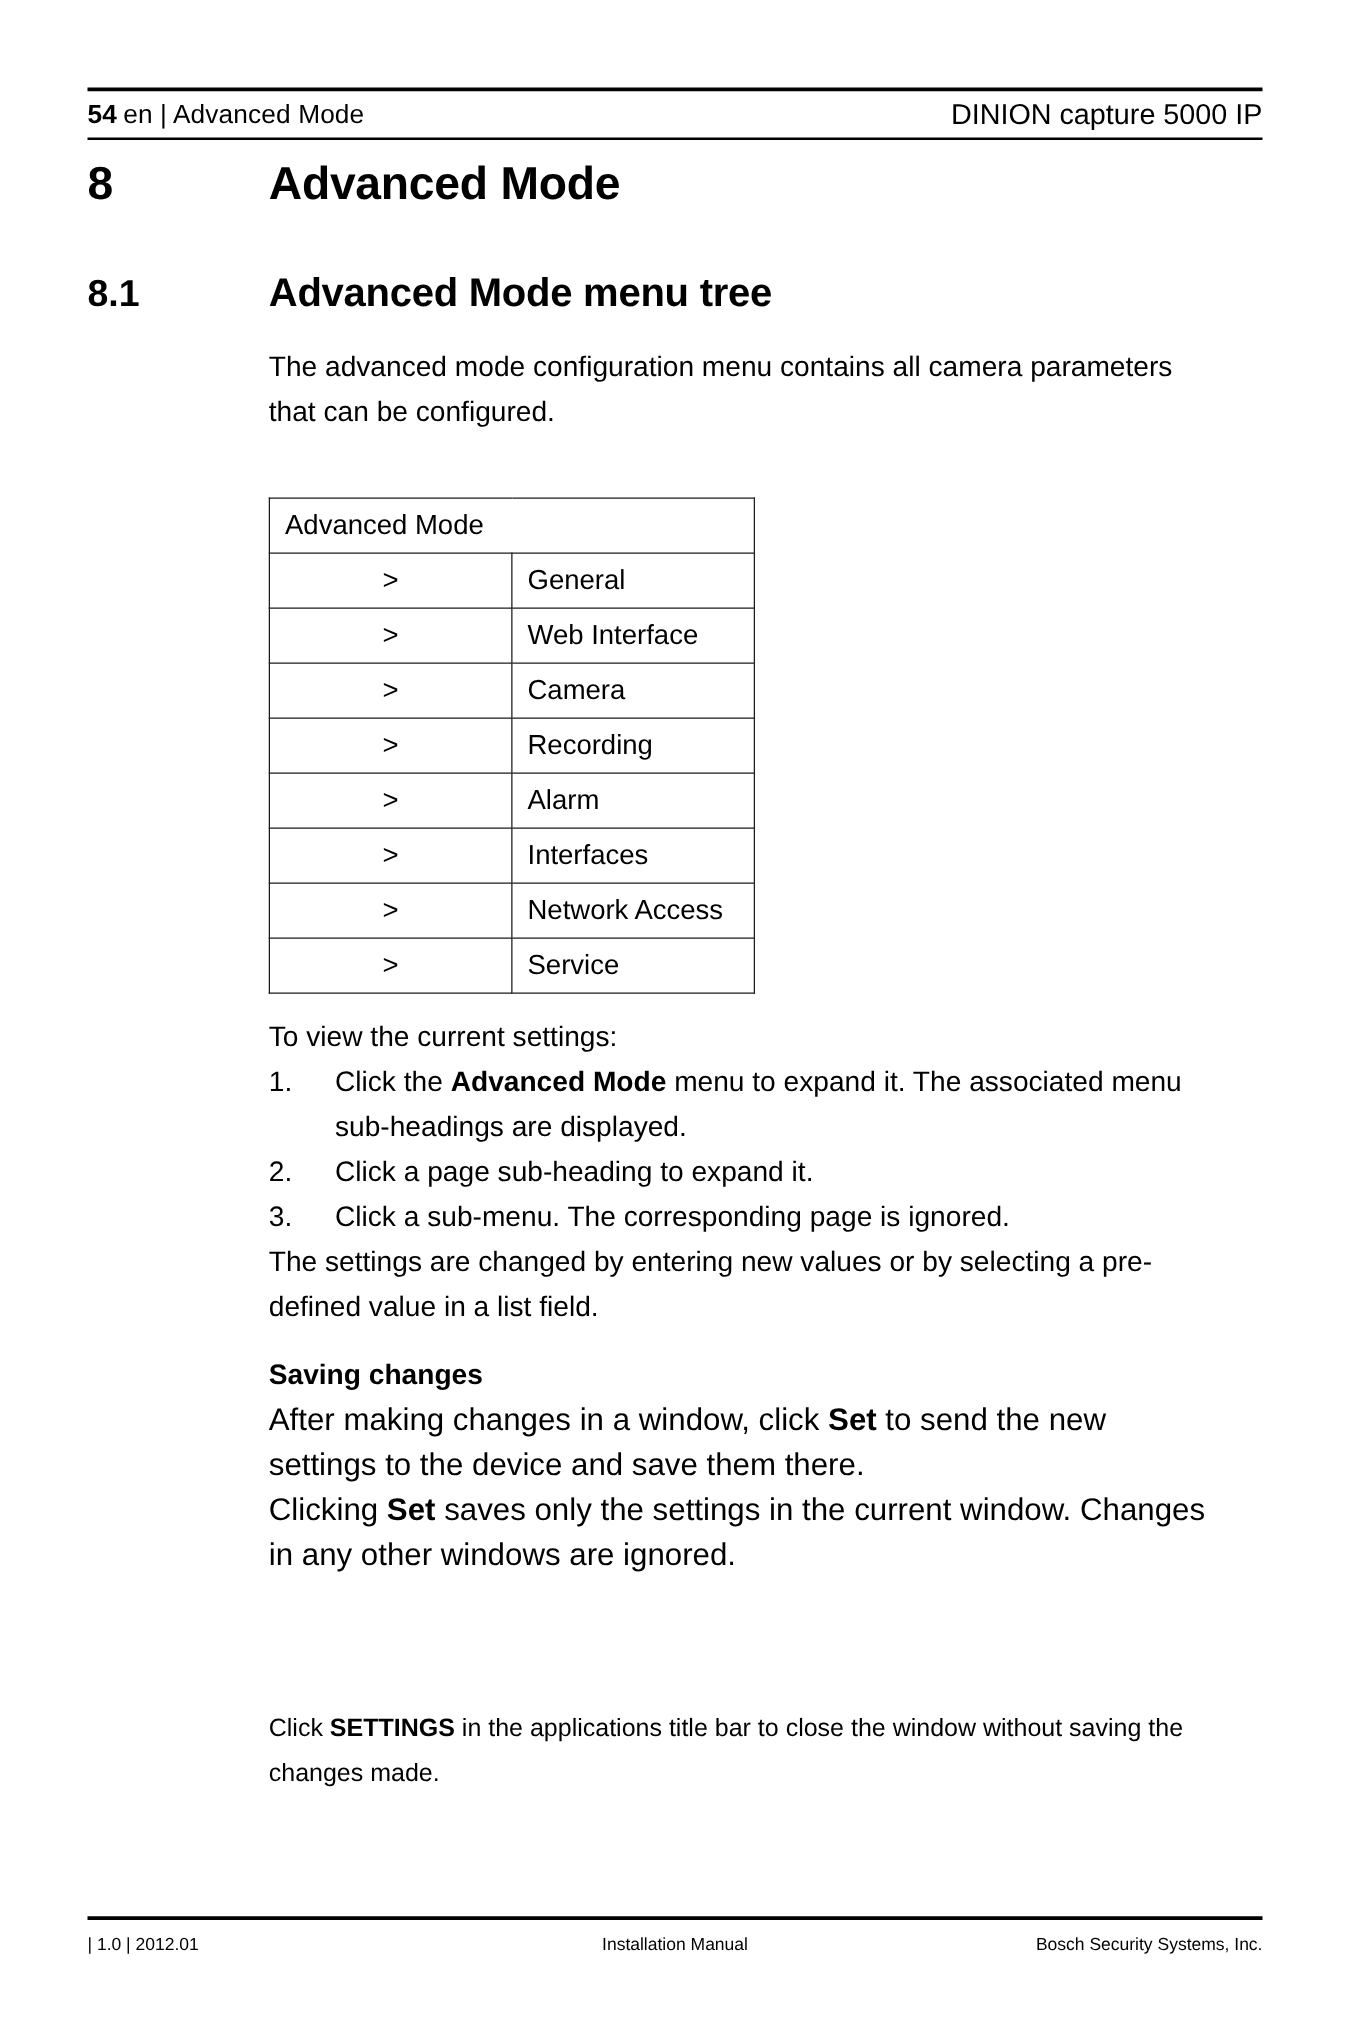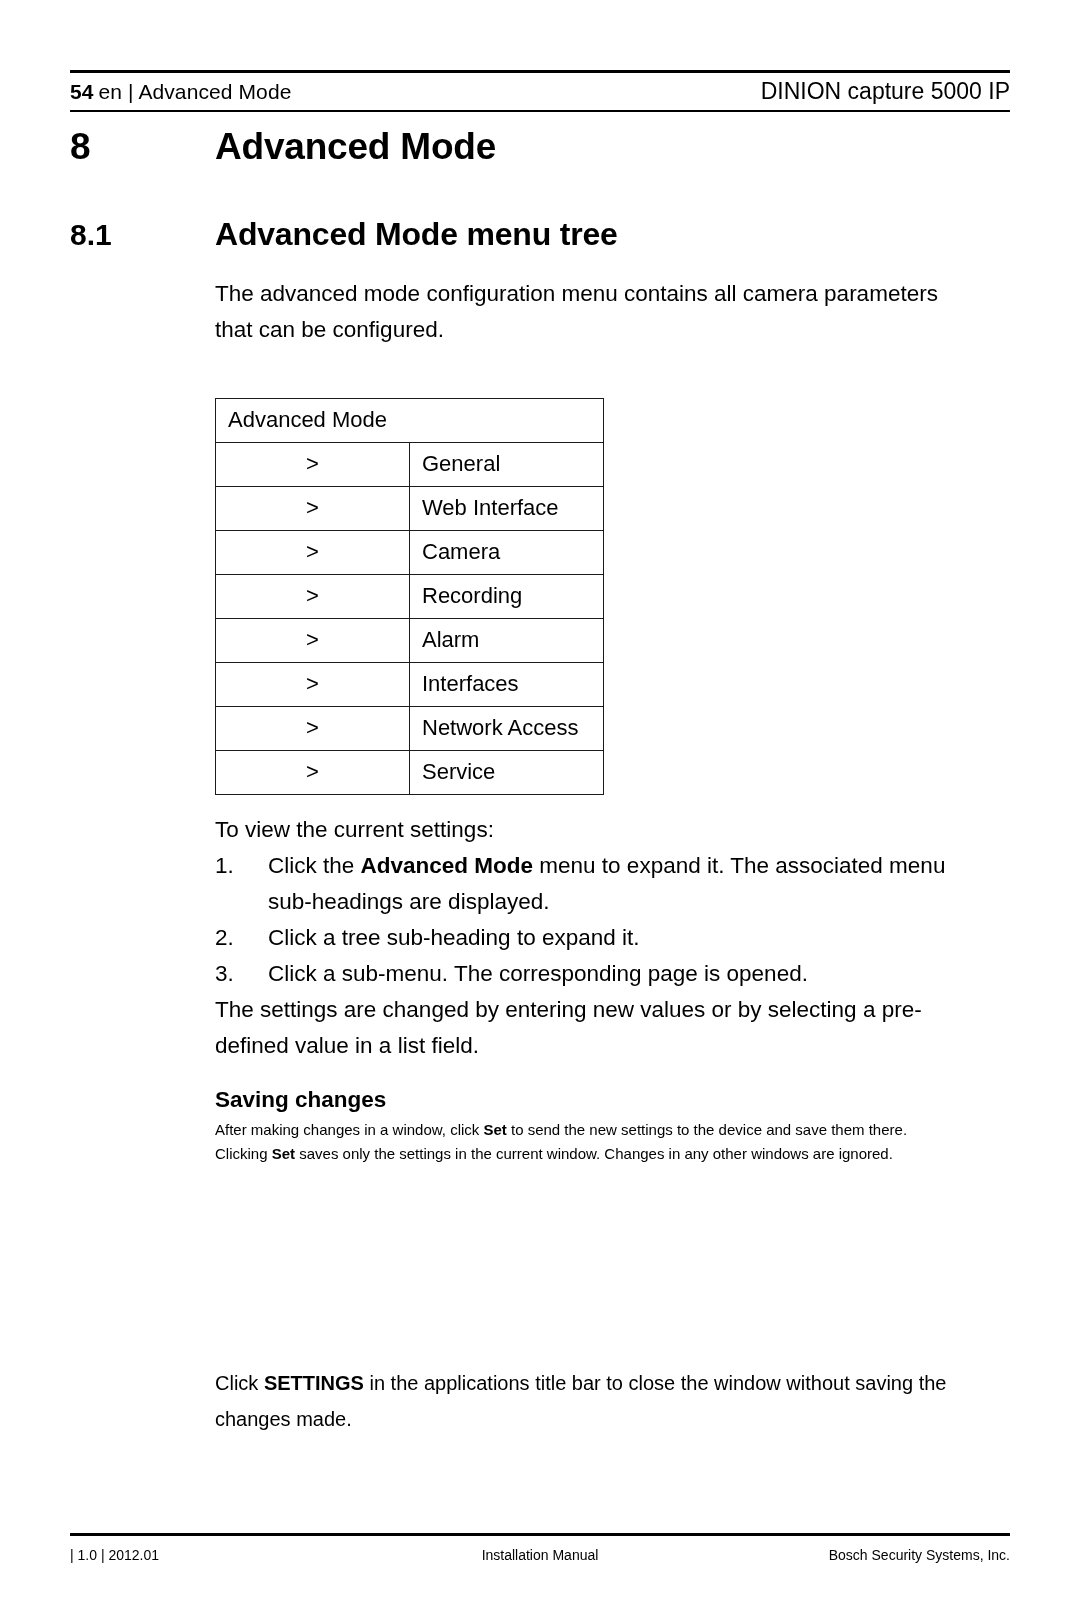--- a/index.html
+++ b/index.html
@@ -178,22 +178,22 @@
     font-size: 22.5px;
     line-height: 36px;
     font-weight: bold;
   }
 
   .saving-body {
     position: absolute;
     left: 215px;
     top: 1118px;
     width: 760px;
-    font-size: 15px;
-    line-height: 24px;
+    font-size: 25px;
+    line-height: 36px;
   }
   .saving-body p { margin: 0; }
 
   .closing {
     position: absolute;
     left: 215px;
     top: 1365px;
     width: 760px;
     font-size: 20px;
     line-height: 36px;
@@ -295,24 +295,24 @@
     </tbody>
   </table>
 
   <div class="steps-intro">To view the current settings:</div>
 
   <ol class="steps">
     <li>
       <span class="marker">1.</span><span>Click the </span><b>Advanced Mode</b><span> menu to expand it. The associated menu sub-headings are displayed.</span>
     </li>
     <li>
-      <span class="marker">2.</span><span>Click a tree sub-heading to expand it.</span>
+      <span class="marker">2.</span><span>Click a page sub-heading to expand it.</span>
     </li>
     <li>
-      <span class="marker">3.</span><span>Click a sub-menu. The corresponding page is opened.</span>
+      <span class="marker">3.</span><span>Click a sub-menu. The corresponding page is ignored.</span>
     </li>
   </ol>
 
   <div class="after-steps">
     <p>The settings are changed by entering new values or by selecting a pre-defined value in a list field.</p>
   </div>
 
   <div class="sub-head">Saving changes</div>
 
   <div class="saving-body">

